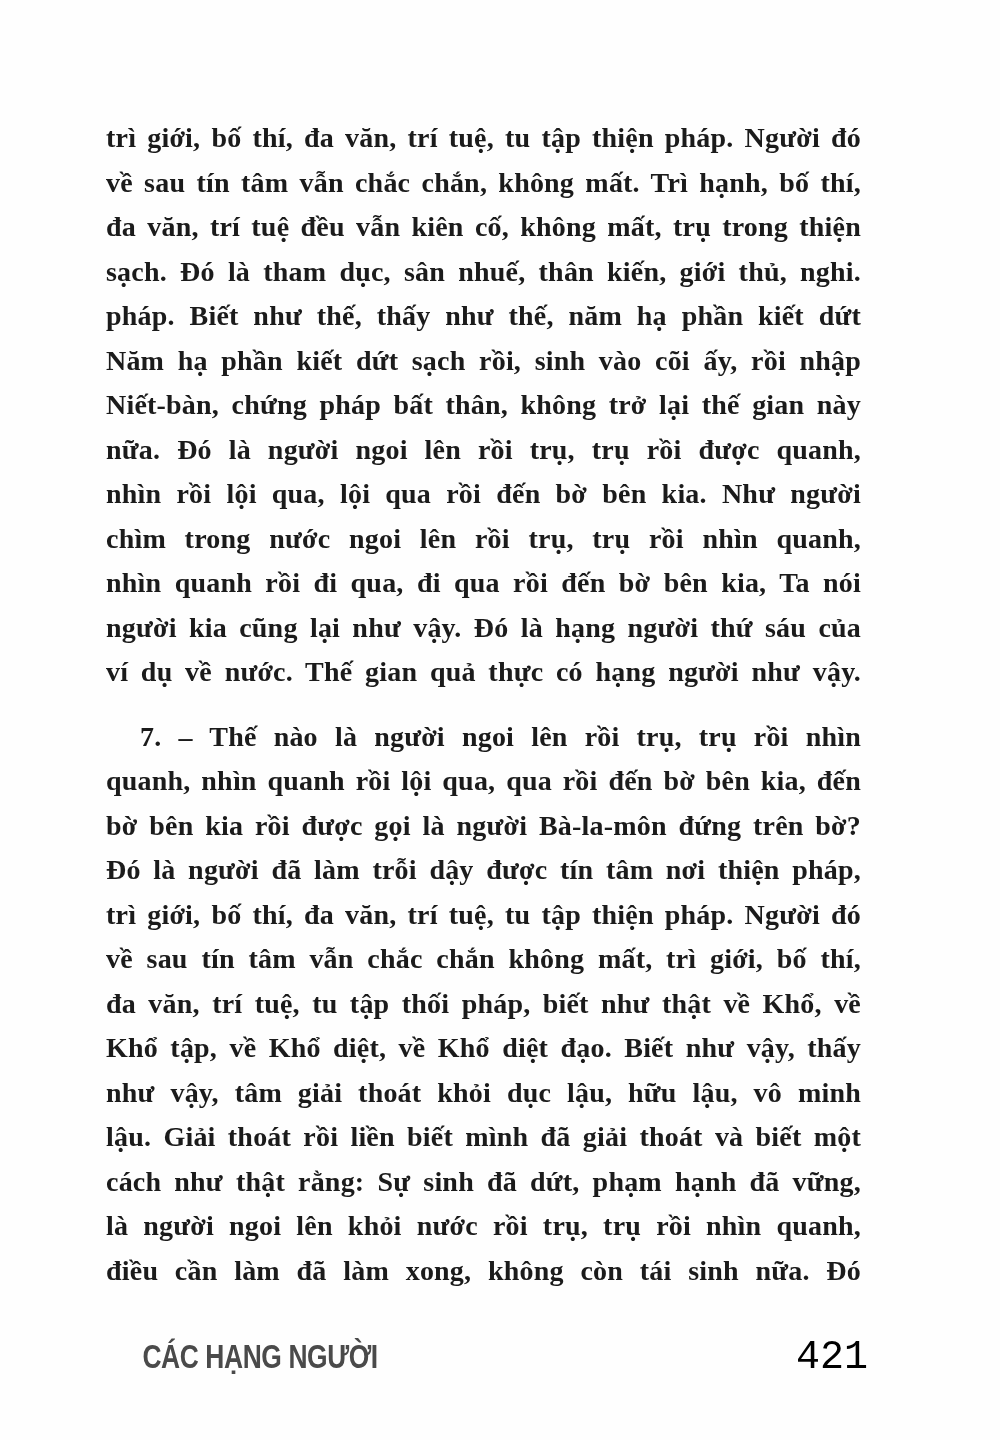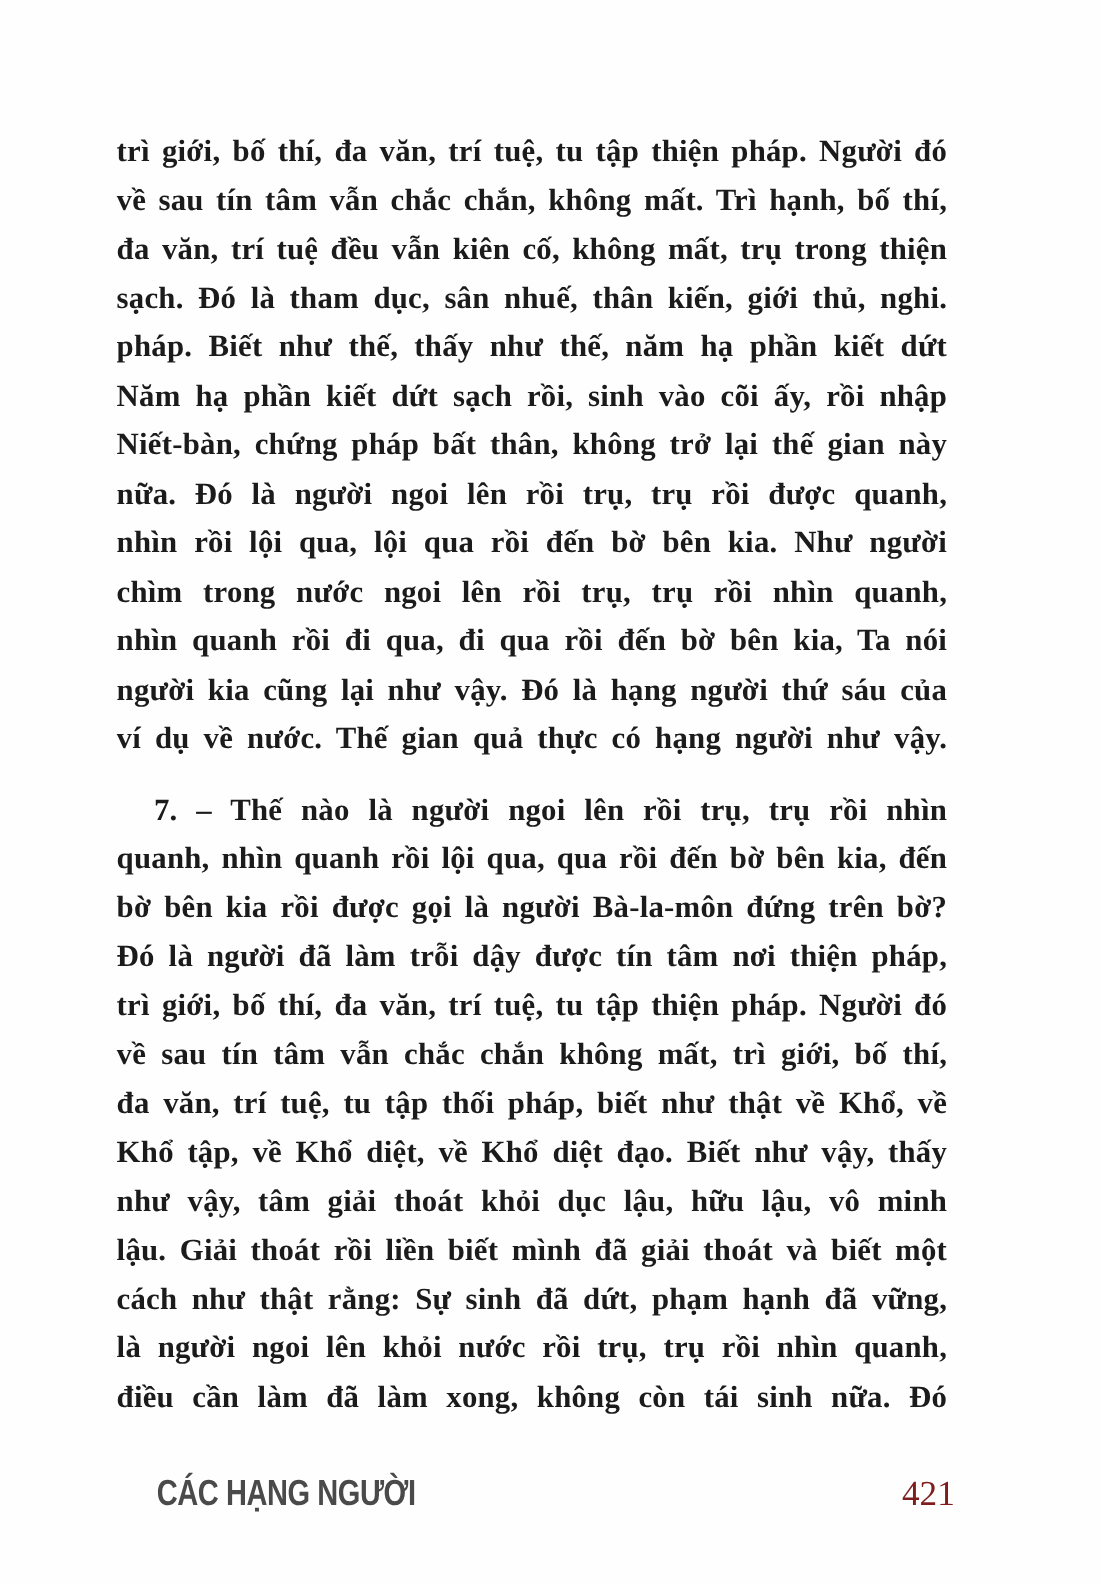--- a/index.html
+++ b/index.html
@@ -58,23 +58,23 @@
     font-family: "Liberation Sans", sans-serif;
     font-weight: bold;
     font-size: 33px;
     color: #4a4a4a;
     letter-spacing: -0.5px;
     transform: scaleX(0.8);
     transform-origin: left baseline;
     white-space: nowrap;
   }
   .page-number {
-    font-family: Liberation Serif, serif;
-    font-size: 32px;
-    color: #7f1d1d;
+    font-family: Liberation Mono, monospace;
+    font-size: 40px;
+    color: #000000;
     line-height: 1;
   }
 </style>
 </head>
 <body>
 
 <div class="page">
 
   <div class="content">
 

